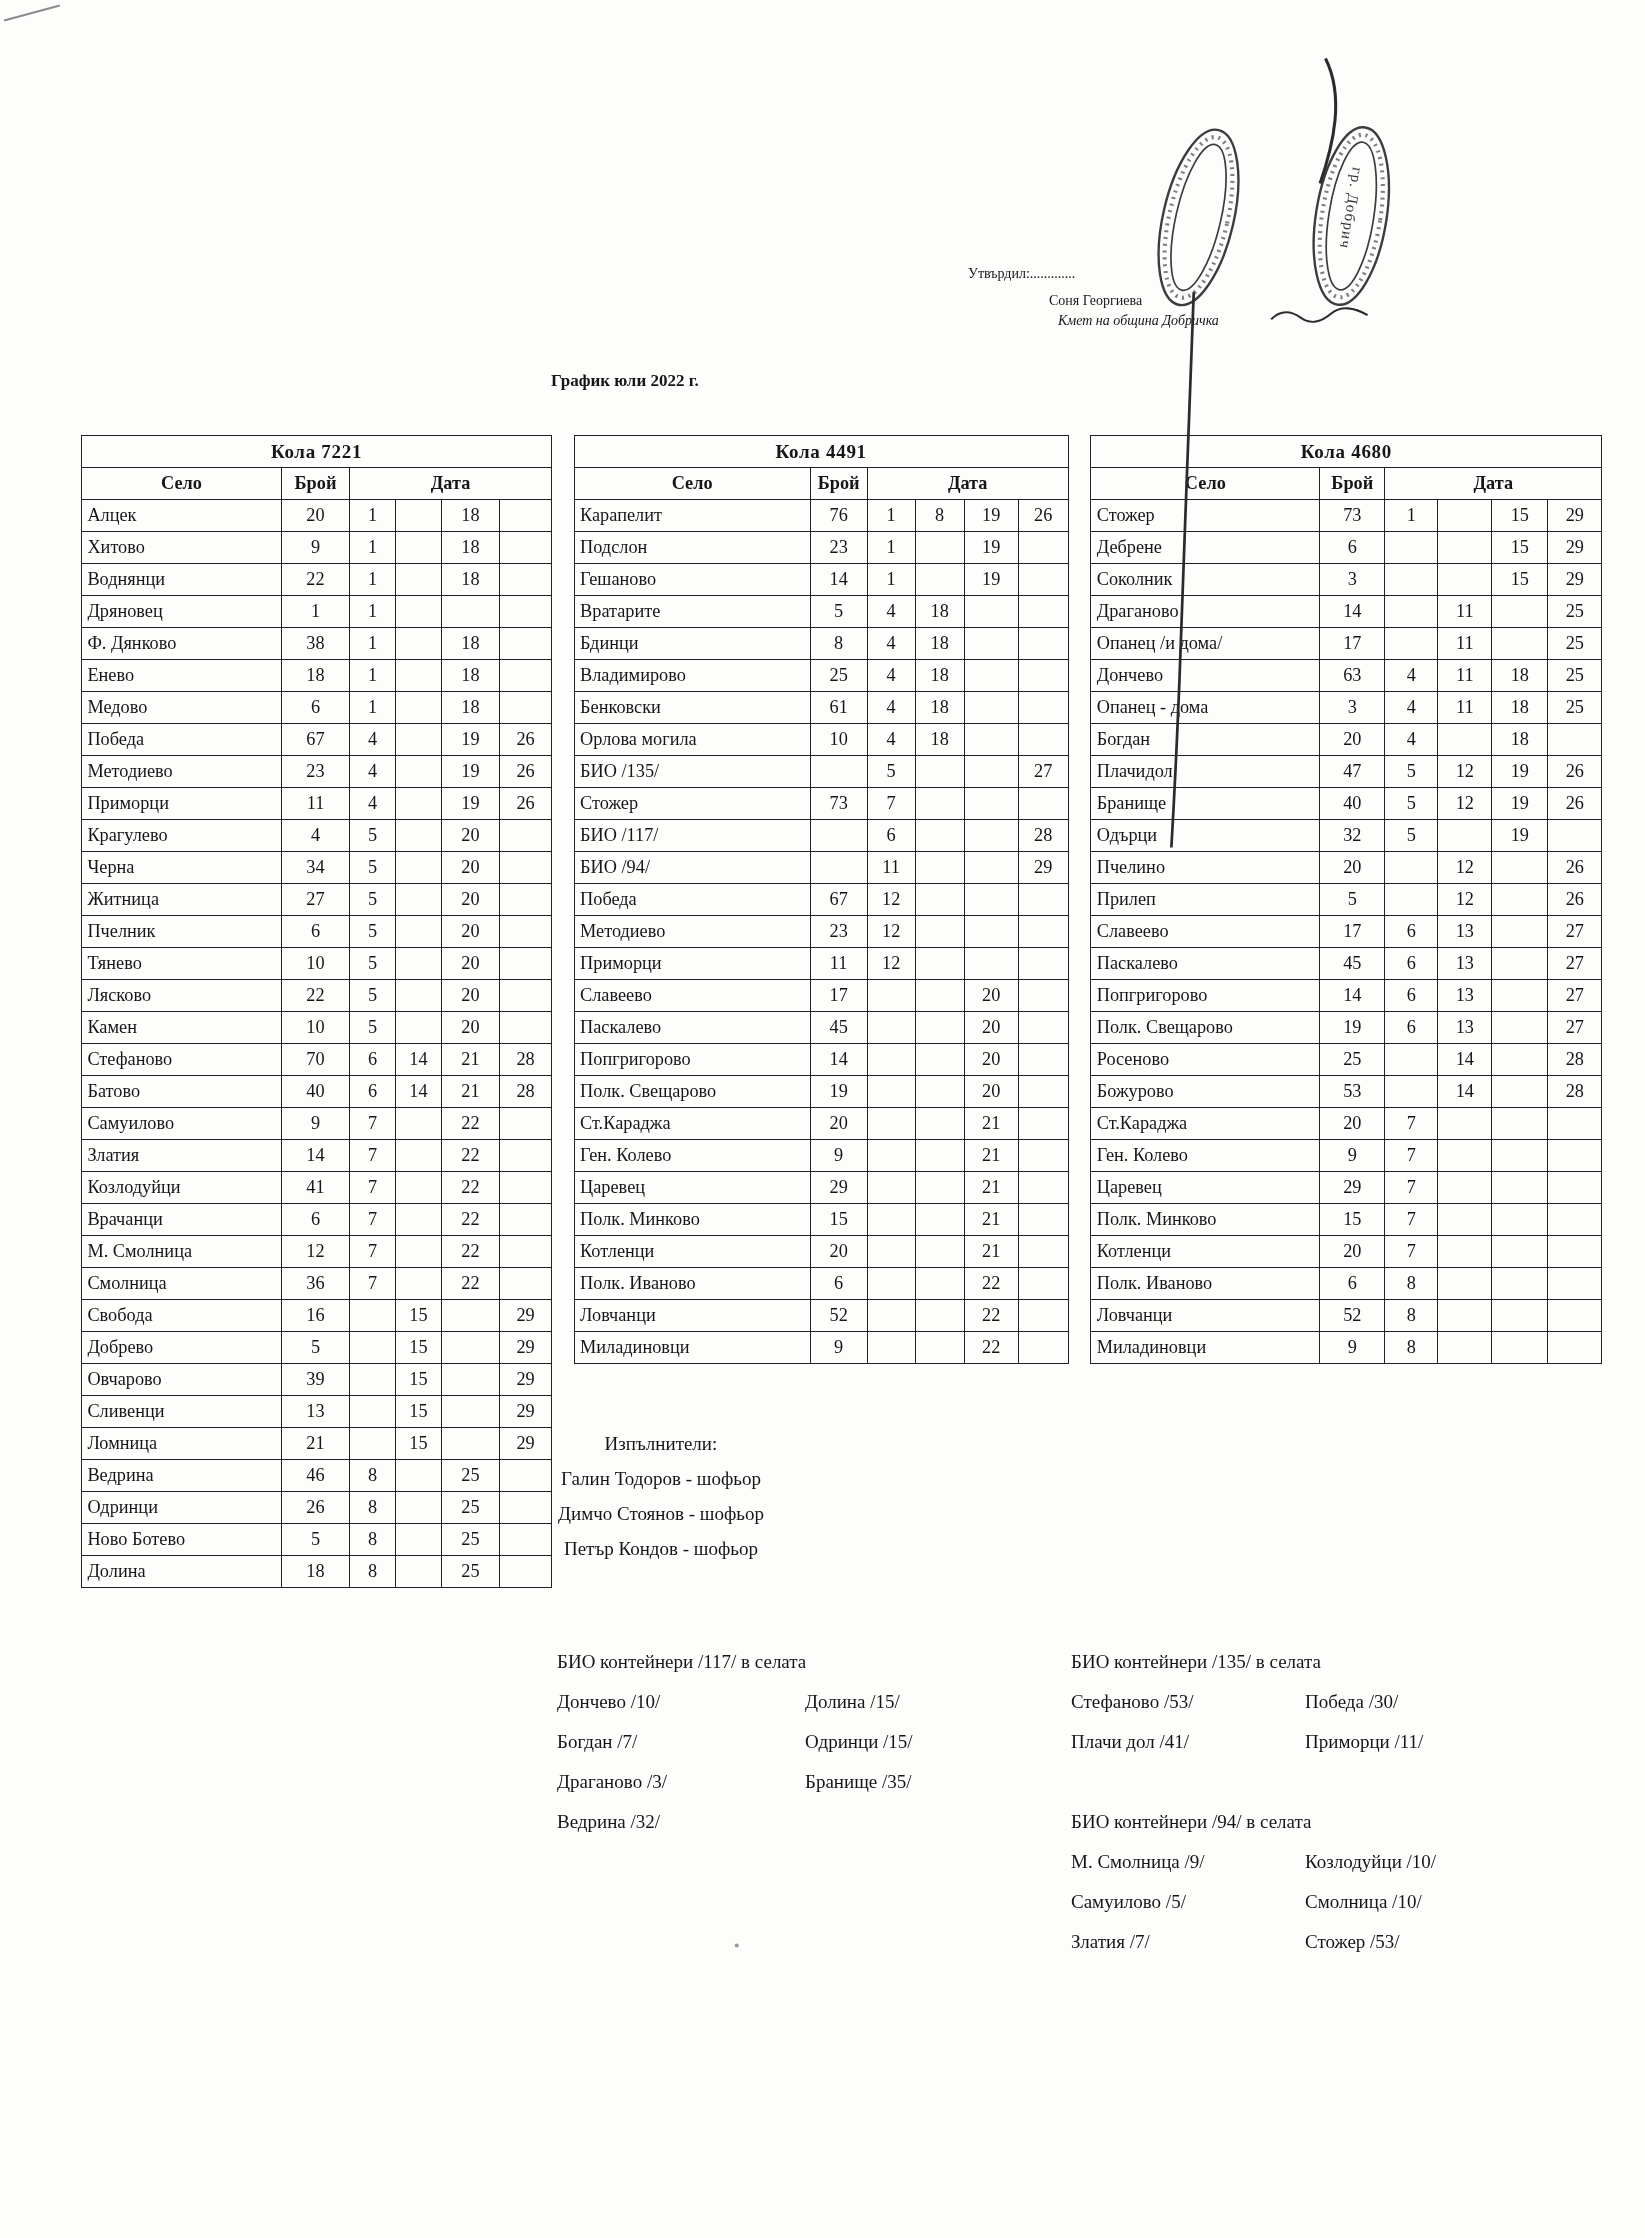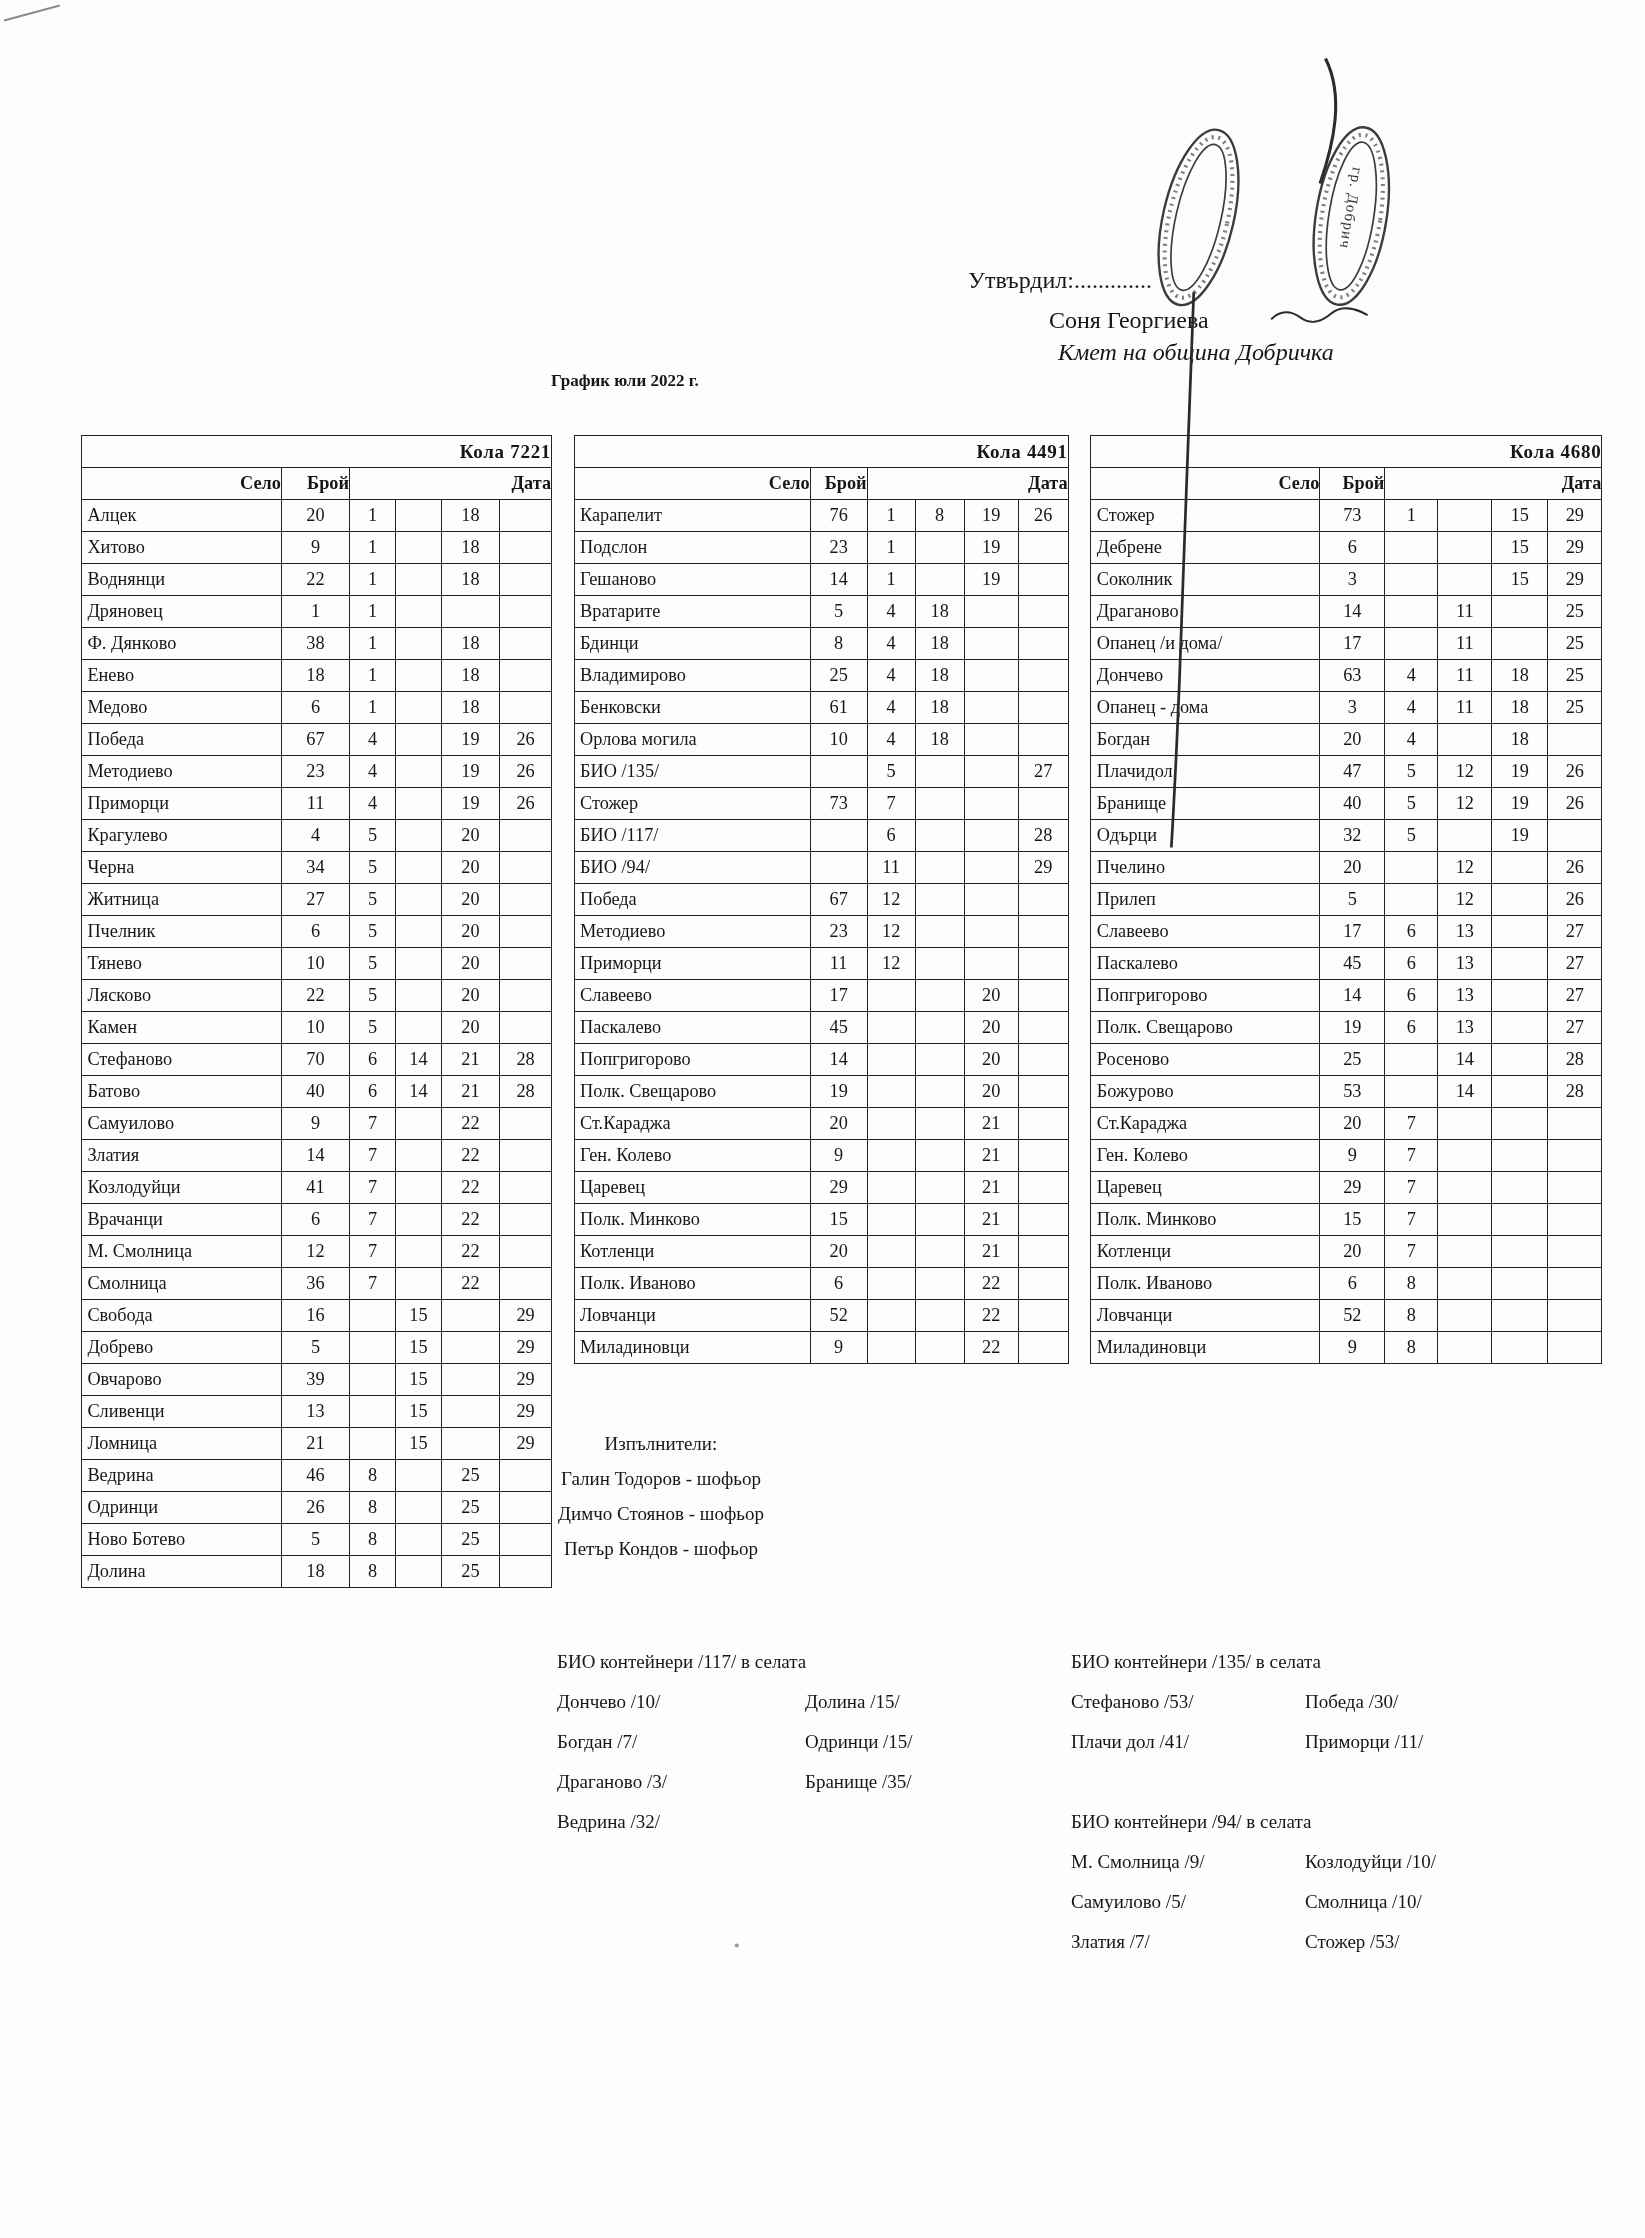--- a/index.html
+++ b/index.html
@@ -1,30 +1,30 @@
 <!DOCTYPE html>
 <html style="font-size:11px"><head>
 <meta charset="utf-8">
 <style>
   html,body{margin:0;padding:0;background:#ffffff;}
   .page{position:relative;width:1646px;height:2239px;background:#fdfdfc;
         font-family:"Liberation Serif","DejaVu Serif",serif;color:#161616;overflow:hidden;}
   .ink{position:absolute;left:0;top:0;z-index:5;pointer-events:none;}
 
-  .approval{position:absolute;left:968px;top:265px;font-size:24px;line-height:1.25;z-index:2;}
+  .approval{position:absolute;left:968px;top:265px;font-size:14px;line-height:1.25;z-index:2;}
   .appr-name{margin-left:81px;margin-top:9.5px;}
   .appr-role{margin-left:90px;margin-top:2.7px;font-style:italic;}
 
   .doc-title{position:absolute;left:551px;top:371px;font-size:17px;font-weight:bold;z-index:2;}
 
   .tables{position:absolute;left:81px;top:435px;display:flex;align-items:flex-start;z-index:1;}
   .car-table + .car-table{margin-left:-1.4px;padding-left:23px;}
   table{border-collapse:collapse;table-layout:fixed;}
   th,td{border:1.4px solid #222;height:31px;padding:0;font-size:18.3px;overflow:hidden;}
-  th{font-weight:bold;text-align:right;}
+  th{font-weight:bold;text-align:center;}
   th.car{font-size:19px;letter-spacing:0.7px;}
   td.v{text-align:left;padding-left:5.4px;white-space:nowrap;}
   td.n{text-align:center;}
 
   .executors{position:absolute;left:558px;top:1426px;font-size:19px;line-height:35px;z-index:2;text-align:center;}
 
   .note{position:absolute;font-size:19px;line-height:40px;z-index:2;}
   .note-left{left:557px;top:1642px;}
   .note-right{left:1071px;top:1642px;}
   .note-row{display:flex;align-items:center;}

